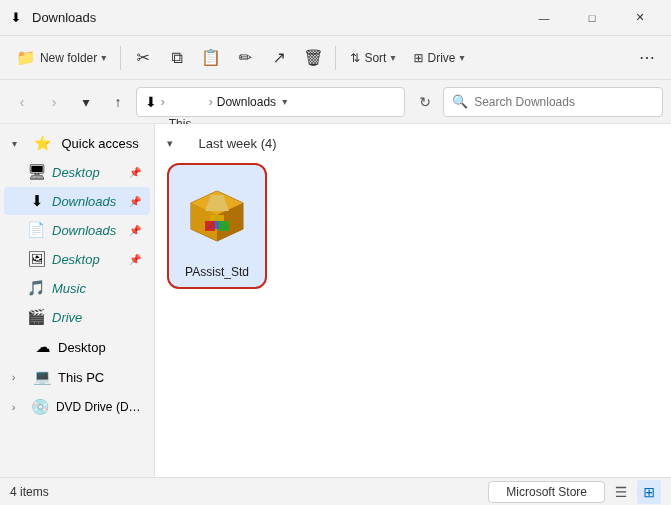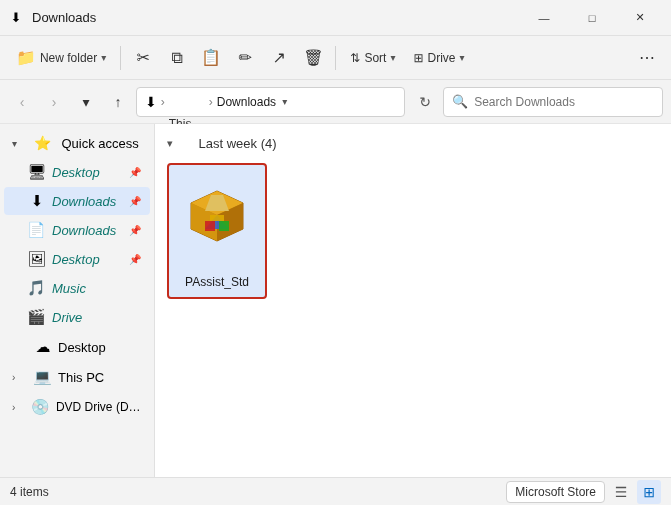--- a/index.html
+++ b/index.html
@@ -234,26 +234,26 @@
     .section-label { font-size: 13px; color: #333; margin-left: 20px; }
     .file-grid {
       display: flex;
       flex-wrap: wrap;
       padding: 4px 12px;
       gap: 4px;
     }
     .file-item {
       width: 100px;
       padding: 8px;
-      border-radius: 4px;
+      border-radius: 12px;
       cursor: pointer;
       display: flex;
       flex-direction: column;
       align-items: center;
-      gap: 22px;
+      gap: 12px;
       border: 2px solid transparent;
     }
     .file-item.selected {
       background: #dce8fb;
       border: 2px solid #c42b1c;
     }
     .file-thumbnail {
       width: 80px;
       height: 80px;
       display: flex;
@@ -275,21 +275,21 @@
       border-top: 1px solid #e0e0e0;
       display: flex;
       align-items: center;
       justify-content: space-between;
       padding: 0 10px;
     }
     .status-text { font-size: 12px; color: #333; }
     .status-right { display: flex; align-items: center; gap: 4px; }
     .status-btn {
       height: 22px;
-      padding: 0 8px;
+      padding: 0 17px;
       background: white;
       border: 1px solid #d0d0d0;
       border-radius: 4px;
       font-size: 12px;
       cursor: pointer;
       color: #333;
     }
     .view-btn {
       width: 24px; height: 24px;
       display: flex; align-items: center; justify-content: center;

